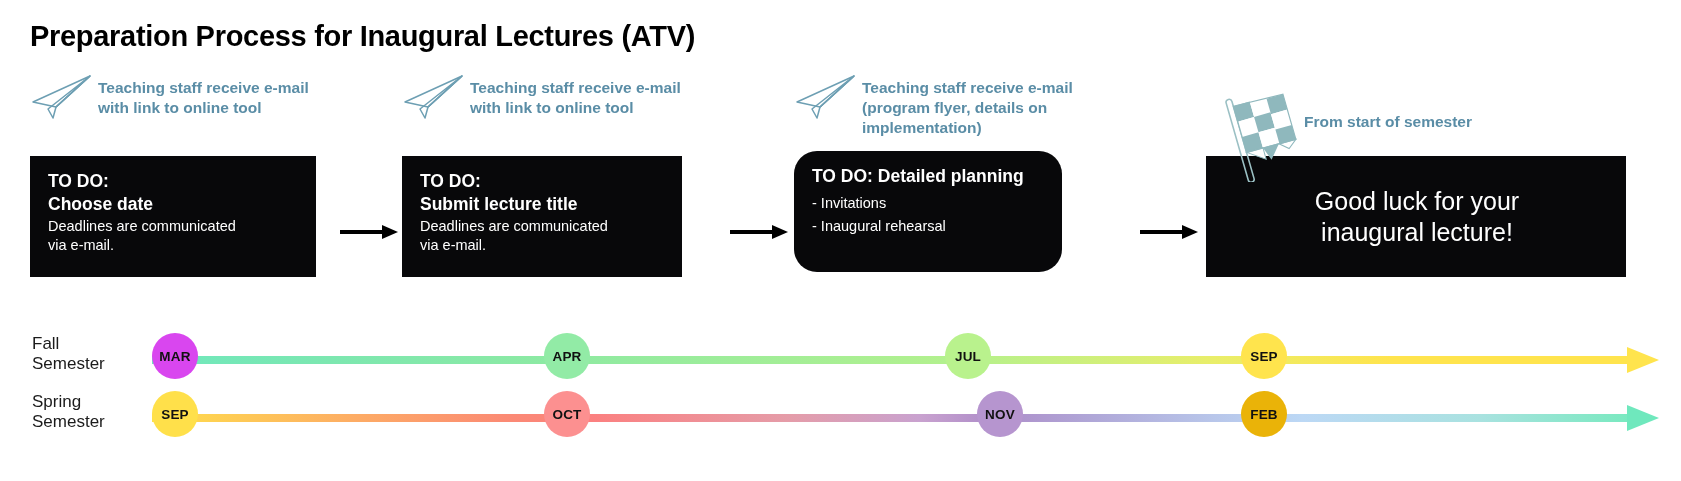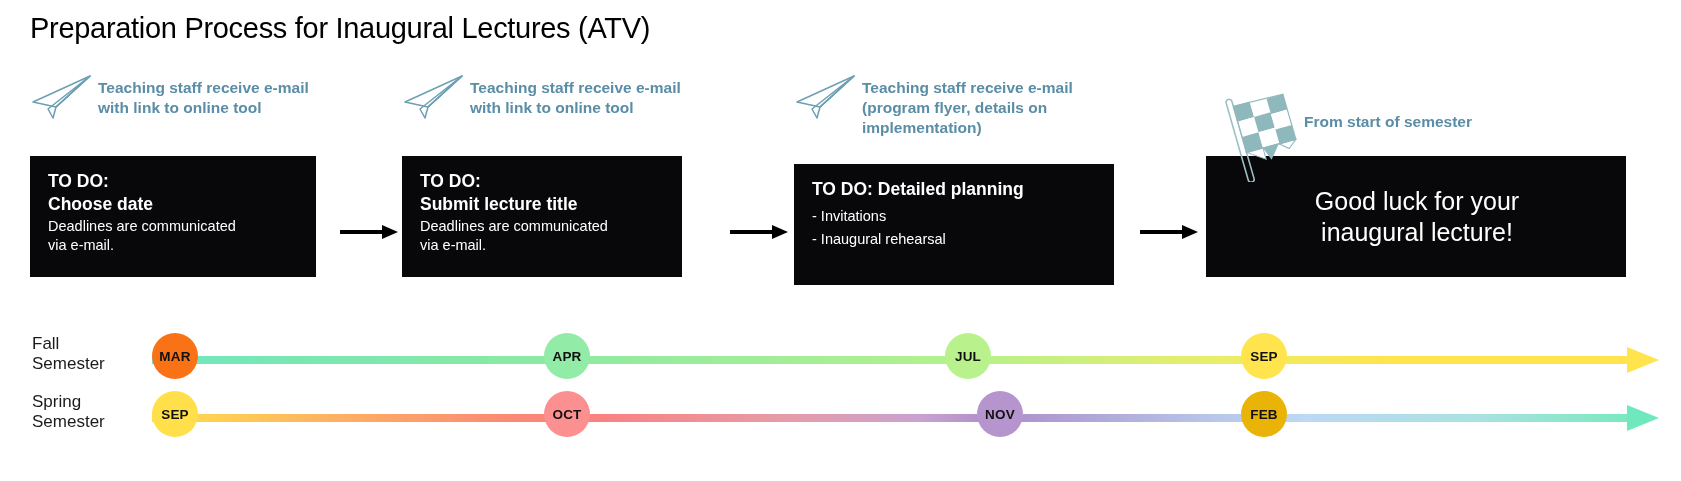--- a/index.html
+++ b/index.html
@@ -7,22 +7,22 @@
     width:1681px;height:481px;
     background:#ffffff;
     font-family:"Liberation Sans", sans-serif;
     overflow:hidden;
     position:relative;
   }
   #stage{position:relative;width:1681px;height:481px;}
 
   
   .title{
-    position:absolute;left:30px;top:12px;
-    font-size:29px;font-weight:normal;color:#000;
+    position:absolute;left:30px;top:20px;
+    font-size:29px;font-weight:bold;color:#000;
     letter-spacing:-0.3px;white-space:nowrap;
   }
 
   
   .col{position:absolute;top:70px;}
   .note{position:relative;display:flex;align-items:flex-start;gap:6px;height:72px;}
   .plane{flex:0 0 auto;width:62px;height:46px;margin-top:4px;}
   .flagwrap{flex:0 0 auto;width:78px;height:70px;position:relative;}
   .notetxt{
     color:#5a8da6;font-size:15.5px;font-weight:bold;line-height:1.3;
@@ -121,21 +121,21 @@
             <path d="M60 2 L3 28 L26 33 Z"></path>
             <path d="M60 2 L26 33 L23 44 L18 35 Z"></path>
             <path d="M26 33 L60 2"></path>
           </g>
         </svg>
       </span>
       <span class="notetxt">Teaching staff receive e-mail
 (program flyer, details on
 implementation)</span>
     </div>
-    <div class="box" style="margin-top:22px;width:320px;">
+    <div class="box" style="margin-top:9px;width:268px;border-radius:23px;">
       <div class="todo-h" style="white-space:pre-line;">TO DO: Detailed planning</div>
       <div class="bullets">
         <div>- Invitations</div>
         <div>- Inaugural rehearsal</div>
       </div>
     </div>
   </div>
 
   <div class="col" style="left:1206px;width:420px;">
     <div class="note" style="height:72px;">
@@ -186,21 +186,21 @@
       <line x1="0" y1="8" x2="44" y2="8" stroke="#000" stroke-width="4"></line>
       <path d="M42 1 L58 8 L42 15 Z" fill="#000"></path>
     </svg>
   </div>
 
   <div class="tl-label" style="left:32px;top:334px;">Fall
 Semester</div>
   <div class="tl-row" style="left:152px;top:333px;width:1510px;">
     <div class="tl-line" style="width:1475px;background:linear-gradient(to right,#6fe8bd 0%,#7ce7b0 12%,#8eeaa2 28%,#b4f18d 55%,#e9ee6a 72%,#ffe44d 84%,#ffe44d 100%);"></div>
     <div class="tl-arrow" style="left:1475px;border-left:32px solid #ffe44d;"></div>
-    <div class="tl-dot" style="left:0px;background:#f97316;">
+    <div class="tl-dot" style="left:0px;background:#d946ef;">
       <span>MAR</span>
     </div>
     <div class="tl-dot" style="left:392px;background:#92eba6;">
       <span>APR</span>
     </div>
     <div class="tl-dot" style="left:793px;background:#b9f28d;">
       <span>JUL</span>
     </div>
     <div class="tl-dot" style="left:1089px;background:#ffe44d;">
       <span>SEP</span>

